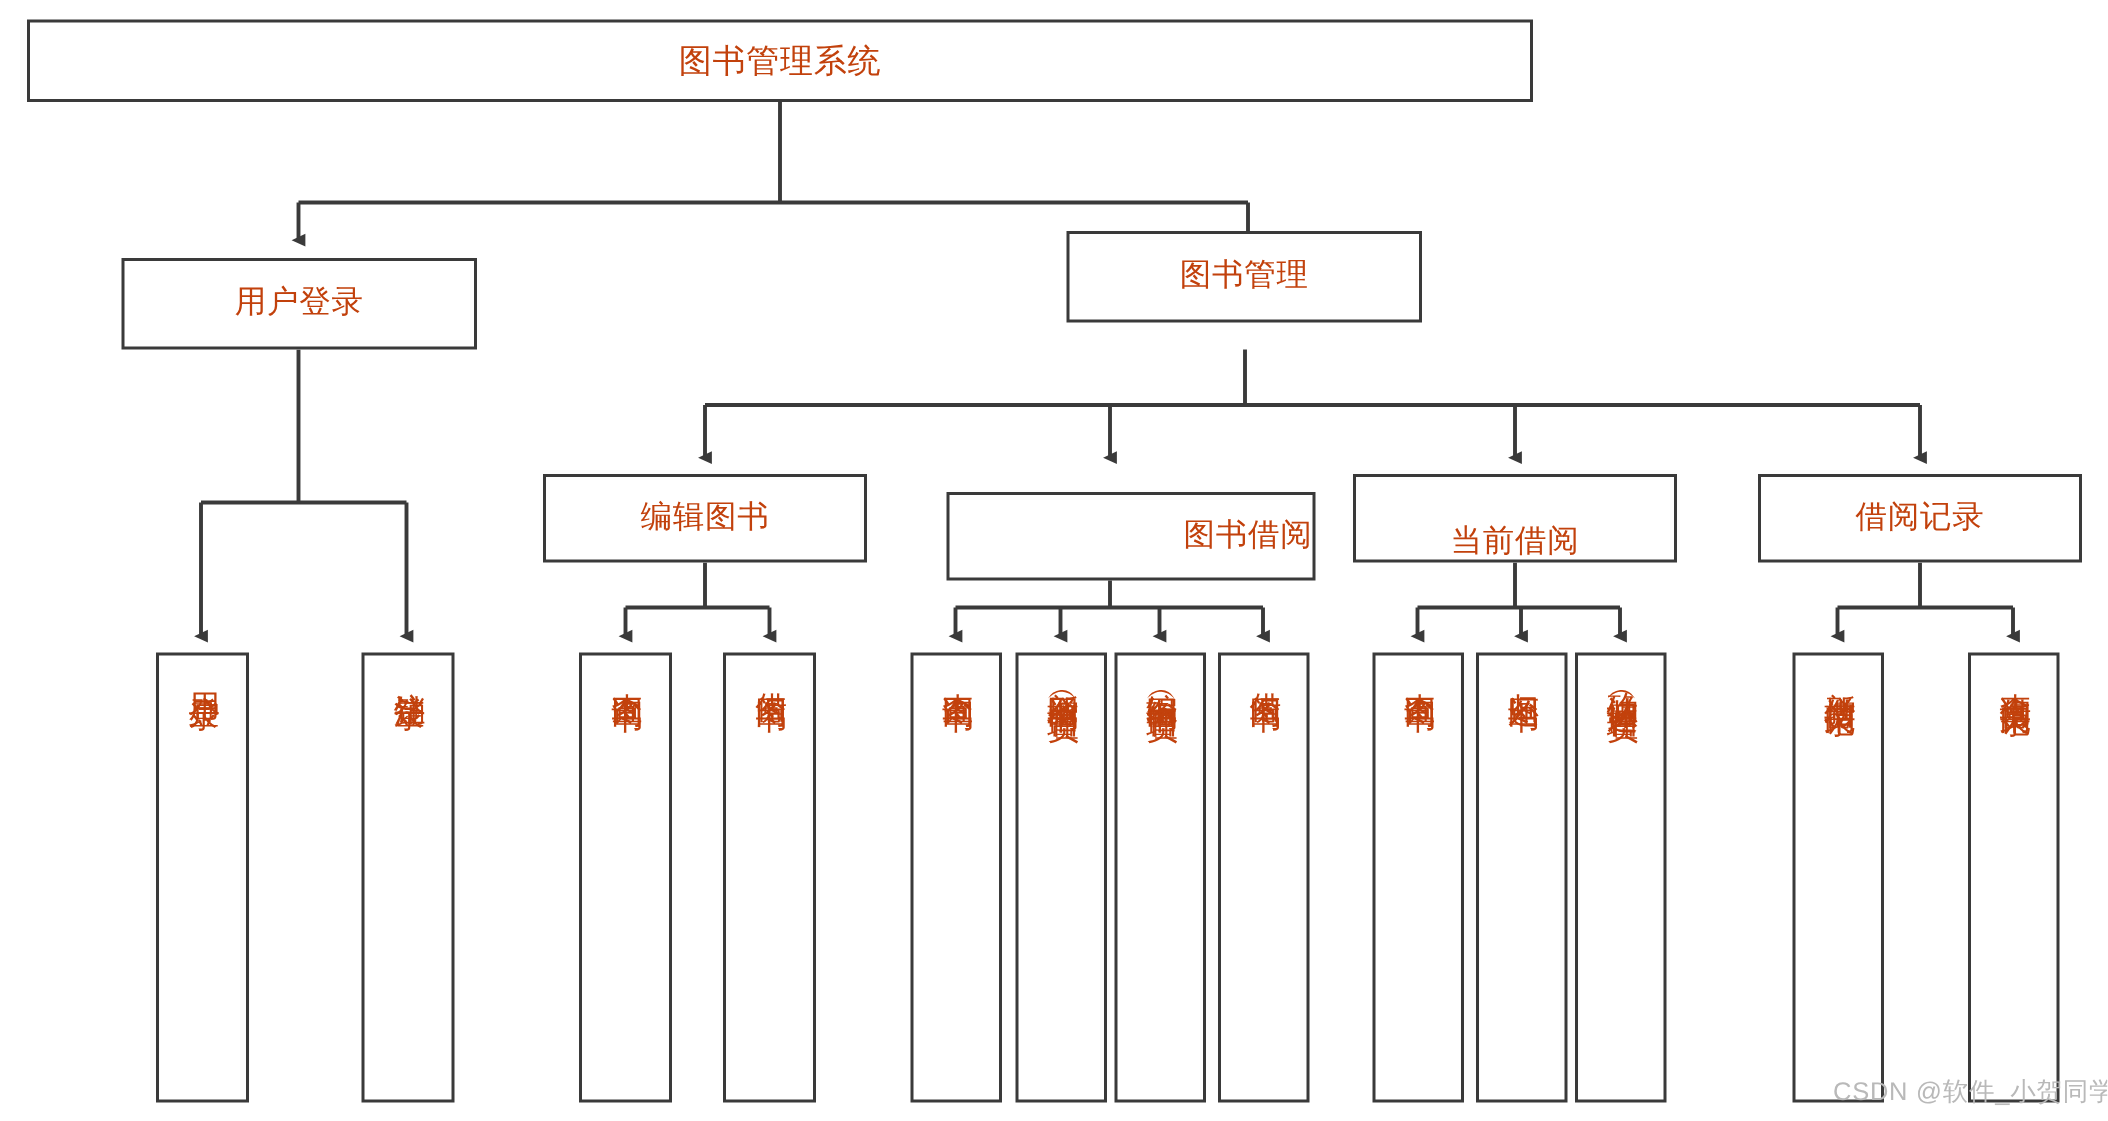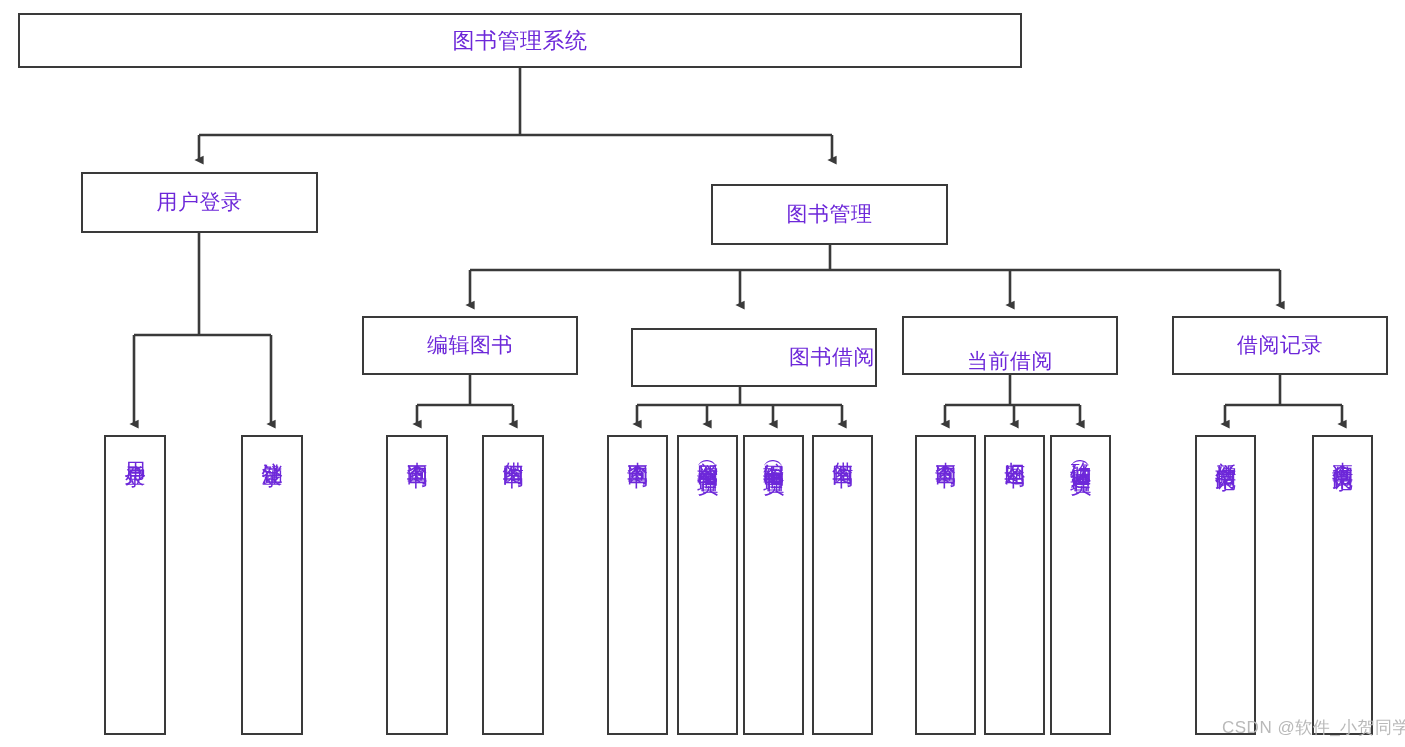--- a/index.html
+++ b/index.html
@@ -29,21 +29,21 @@
     border:2px solid #3a3a3a;
     display:flex;
     align-items:center;
     justify-content:center;
     color:#1a1a1a;
   }
   .node .lbl{
     display:block;
     text-align:center;
     line-height:1.16;
-    color:#6d28d9;
+    color:#c2410c;
     white-space:pre;
   }
   
   .node.horiz .lbl{
     font-size:21px;
     letter-spacing:0.5px;
   }
   .node.root .lbl{ font-size:22px; }
   
   .node.vert{
@@ -122,21 +122,21 @@
   </svg>
 
   <div class="node horiz root" style="left:18px; top:13px; width:1004px; height:55px;">
     <span class="lbl">图书管理系统</span>
   </div>
 
   <div class="node horiz" style="left:81px; top:172px; width:237px; height:61px;">
     <span class="lbl">用户登录</span>
   </div>
 
-  <div class="node horiz" style="left:711px; top:184px; width:237px; height:61px;">
+  <div class="node horiz" style="left:711px; top:154px; width:237px; height:61px;">
     <span class="lbl">图书管理</span>
   </div>
 
   <div class="node horiz" style="left:362px; top:316px; width:216px; height:59px;">
     <span class="lbl">编辑图书</span>
   </div>
 
   <div class="node horiz" style="left:631px; top:328px; width:246px; height:59px;justify-content:flex-end;">
     <span class="lbl">图书借阅</span>
   </div>

